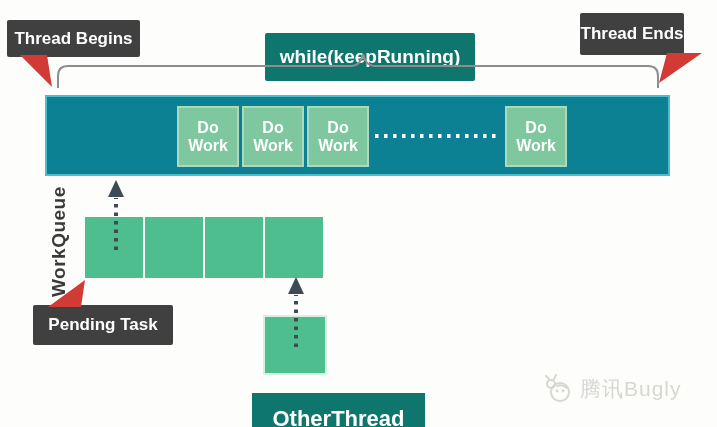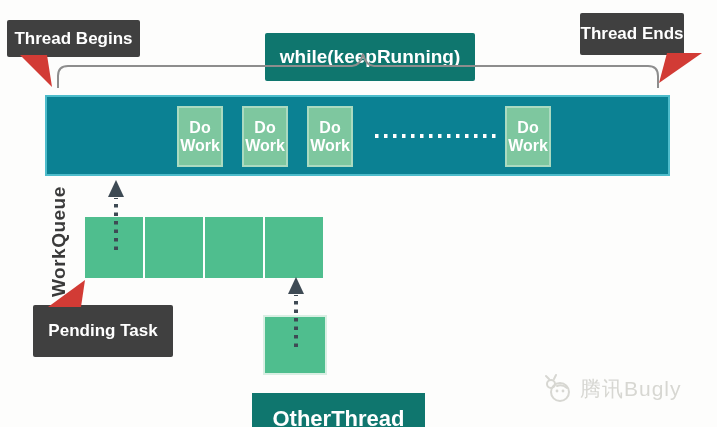--- a/index.html
+++ b/index.html
@@ -32,21 +32,21 @@
   .thread-ends   { left: 580px; top: 13px; width: 104px; height: 42px; font-size: 17px; }
 
   .thread-bar {
     position: absolute;
     left: 45px; top: 95px; width: 625px; height: 81px;
     background: #0b8193;
     border: 2px solid #4ebccb;
   }
   .dowork {
     position: absolute;
-    top: 106px; width: 46px; height: 61px;
+    top: 106px; width: 62px; height: 61px;
     background: #7ec79f;
     border: 2px solid rgba(255,255,255,0.35);
     color: #fff;
     font-weight: bold;
     font-size: 16px;
     line-height: 1.12;
     display: flex;
     align-items: center;
     justify-content: center;
     text-align: center;
@@ -72,21 +72,21 @@
     left: 85px; top: 217px; width: 238px; height: 61px;
     display: flex;
   }
   .queue-cell {
     flex: 1;
     background: #4fbe8e;
     border-right: 2px solid #fff;
   }
   .queue-cell:last-child { border-right: none; }
 
-  .pending-task { left: 33px; top: 305px; width: 140px; height: 52px; font-size: 17px; }
+  .pending-task { left: 33px; top: 305px; width: 140px; height: 40px; font-size: 17px; }
 
   .task-box {
     position: absolute;
     left: 263px; top: 315px; width: 64px; height: 60px;
     background: #4fbe8e;
     border: 2px solid #d9efe3;
     z-index: 3;
   }
   .other-thread {
     left: 252px; top: 363px; width: 173px; height: 52px;

